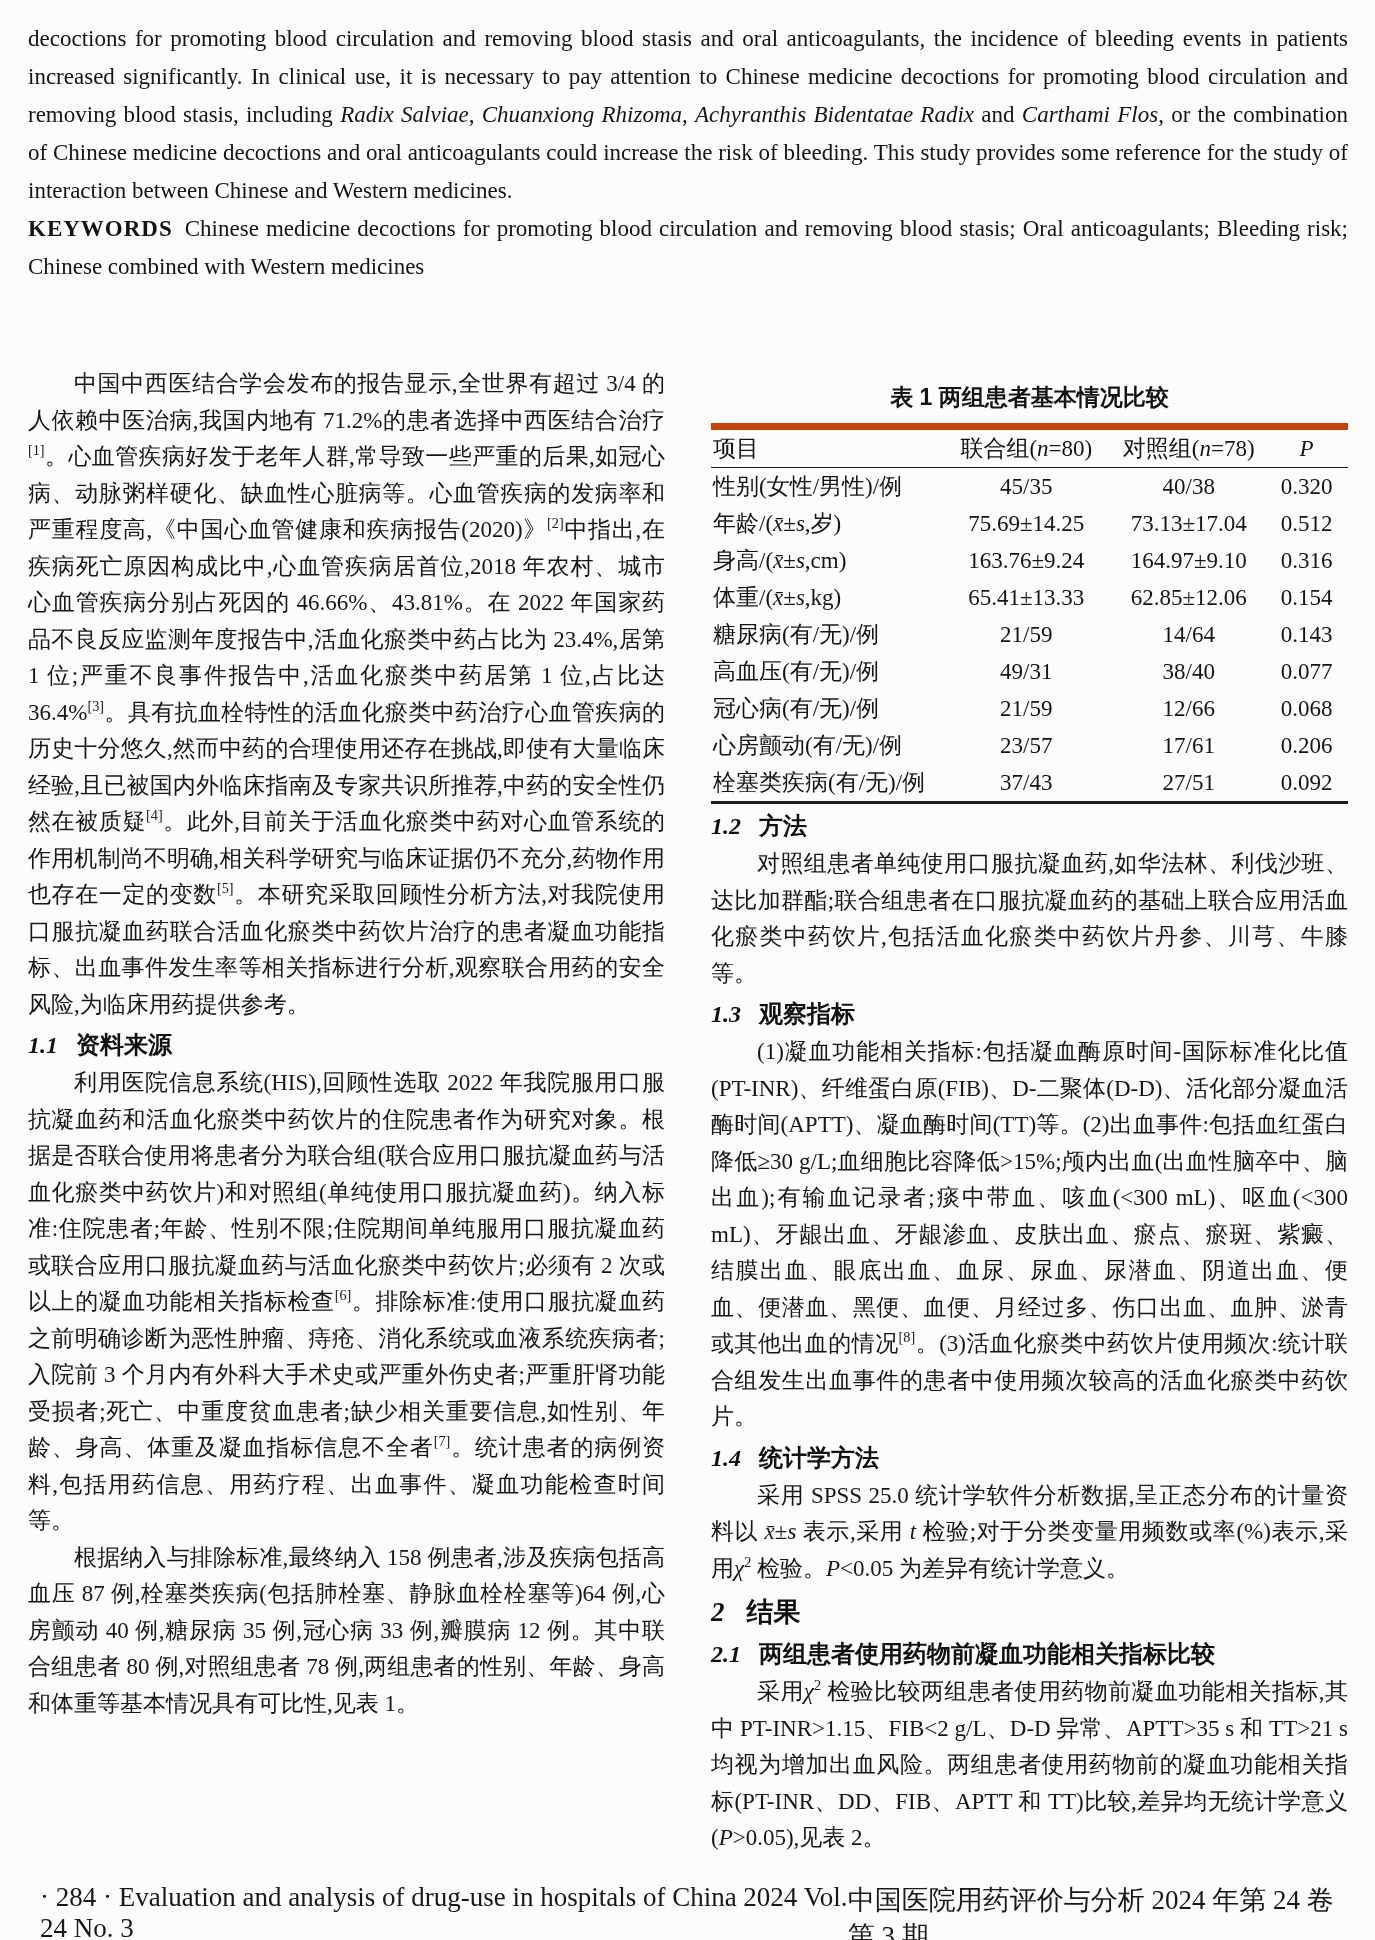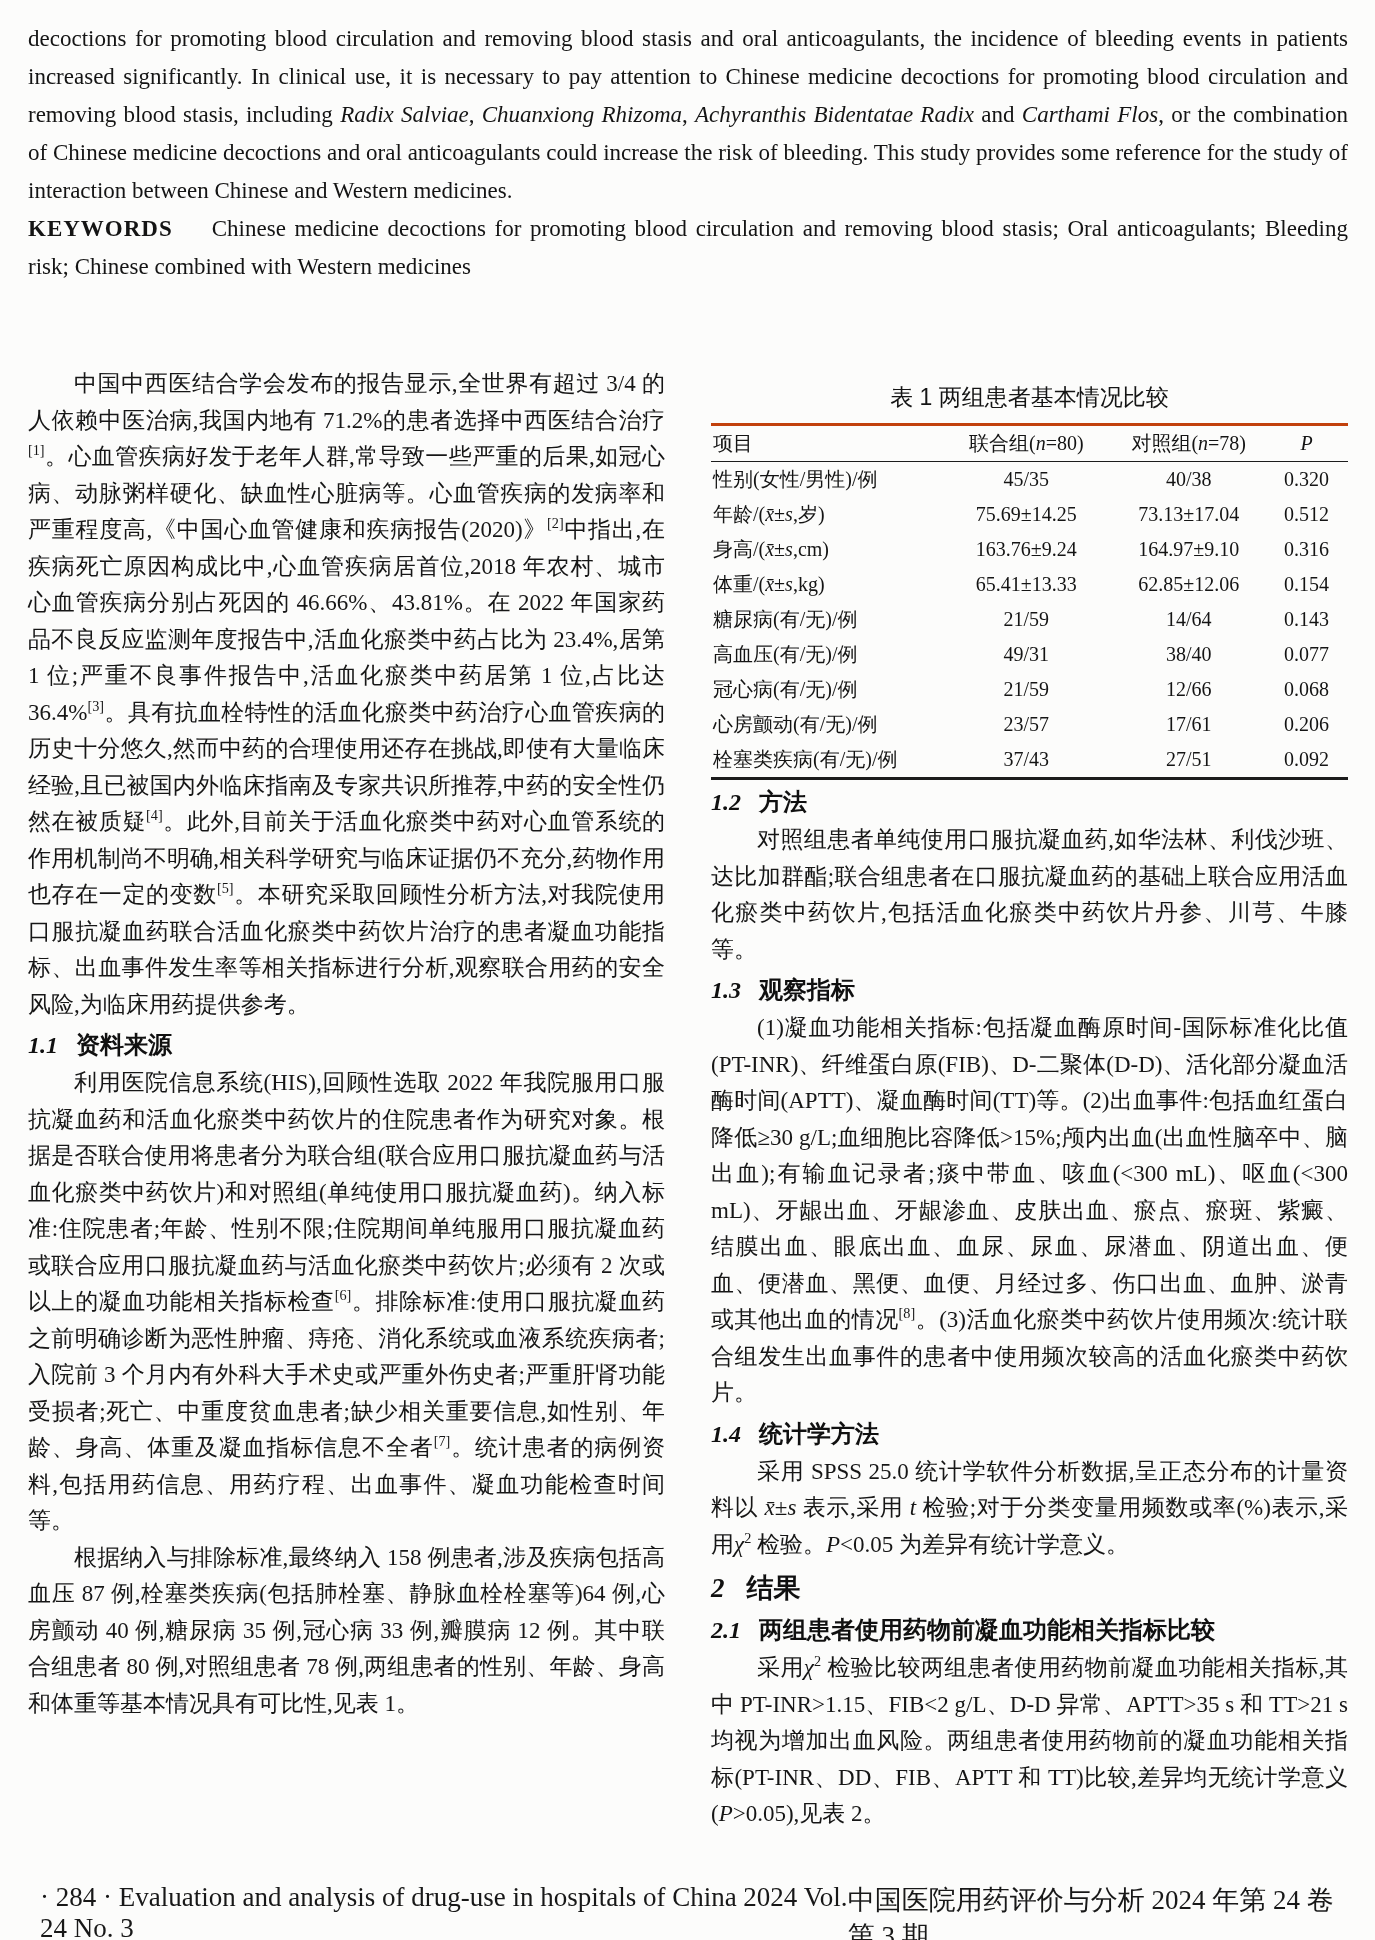--- a/index.html
+++ b/index.html
@@ -4,42 +4,42 @@
 <style>
   html,body { margin:0; padding:0; background:#e8e8e8; }
   .page {
     position:relative; width:1375px; height:1940px; margin:0 auto;
     background:#fcfcfb; color:#141414; overflow:hidden;
     font-family:"Liberation Serif", serif;
   }
   
   .abstract { position:absolute; top:20px; left:28px; width:1320px; }
   .en { font-size:23px; line-height:38px; text-align:justify; margin:0; }
-  .kw-label { font-weight:bold; margin-right:39px; letter-spacing:1px; }
+  .kw-label { font-weight:bold; margin-right:12px; letter-spacing:1px; }
   
   .columns { position:absolute; top:366px; left:28px; width:1320px;
              display:flex; justify-content:space-between; }
   .col { width:637px; }
   .cn { font-size:23px; line-height:36.5px; text-align:justify; margin:0; color:#161616; }
   .indent { text-indent:2em; }
   sup { font-size:0.62em; line-height:0; vertical-align:super; }
   .it { font-style:italic; }
   
   .h1, .h2 { font-family:"Liberation Sans", sans-serif; font-weight:bold; color:#101010; }
   .h1 { font-size:27px; line-height:40px; margin:5px 0 3px; }
   .h2 { font-size:24px; line-height:36px; margin:4px 0 2px; }
   .h-num { font-family:"Liberation Serif", serif; margin-right:22px;font-style:italic; }
   .h2 .h-num { margin-right:18px; }
   
   .tbl { margin-top:2px; }
-  .tbl-title { font-family:"Liberation Sans", sans-serif; font-weight:normal;
+  .tbl-title { font-family:"Liberation Sans", sans-serif; font-weight:bold;
                font-size:23px; text-align:center; margin:16px 0 10px; }
   .tbl table { width:100%; border-collapse:collapse;
-               border-top:3px solid #c2410c; border-bottom:3px solid #1c1c1c;
-               font-size:20px; }
+               border-top:7px solid #c2410c; border-bottom:3px solid #1c1c1c;
+               font-size:23px; }
   .tbl thead tr { border-bottom:1.8px solid #1c1c1c; }
   .tbl th, .tbl td { font-weight:normal; text-align:center; vertical-align:middle;
                      padding:3px 2px; height:29px; white-space:nowrap; }
   .tbl th:first-child, .tbl td:first-child { text-align:left; padding-left:2px; }
   
   .footer { position:absolute; top:1882px; left:40px; width:1312px;
             display:flex; justify-content:flex-start; font-size:27px; color:#181818; }
 </style>
 </head>
 <body>

